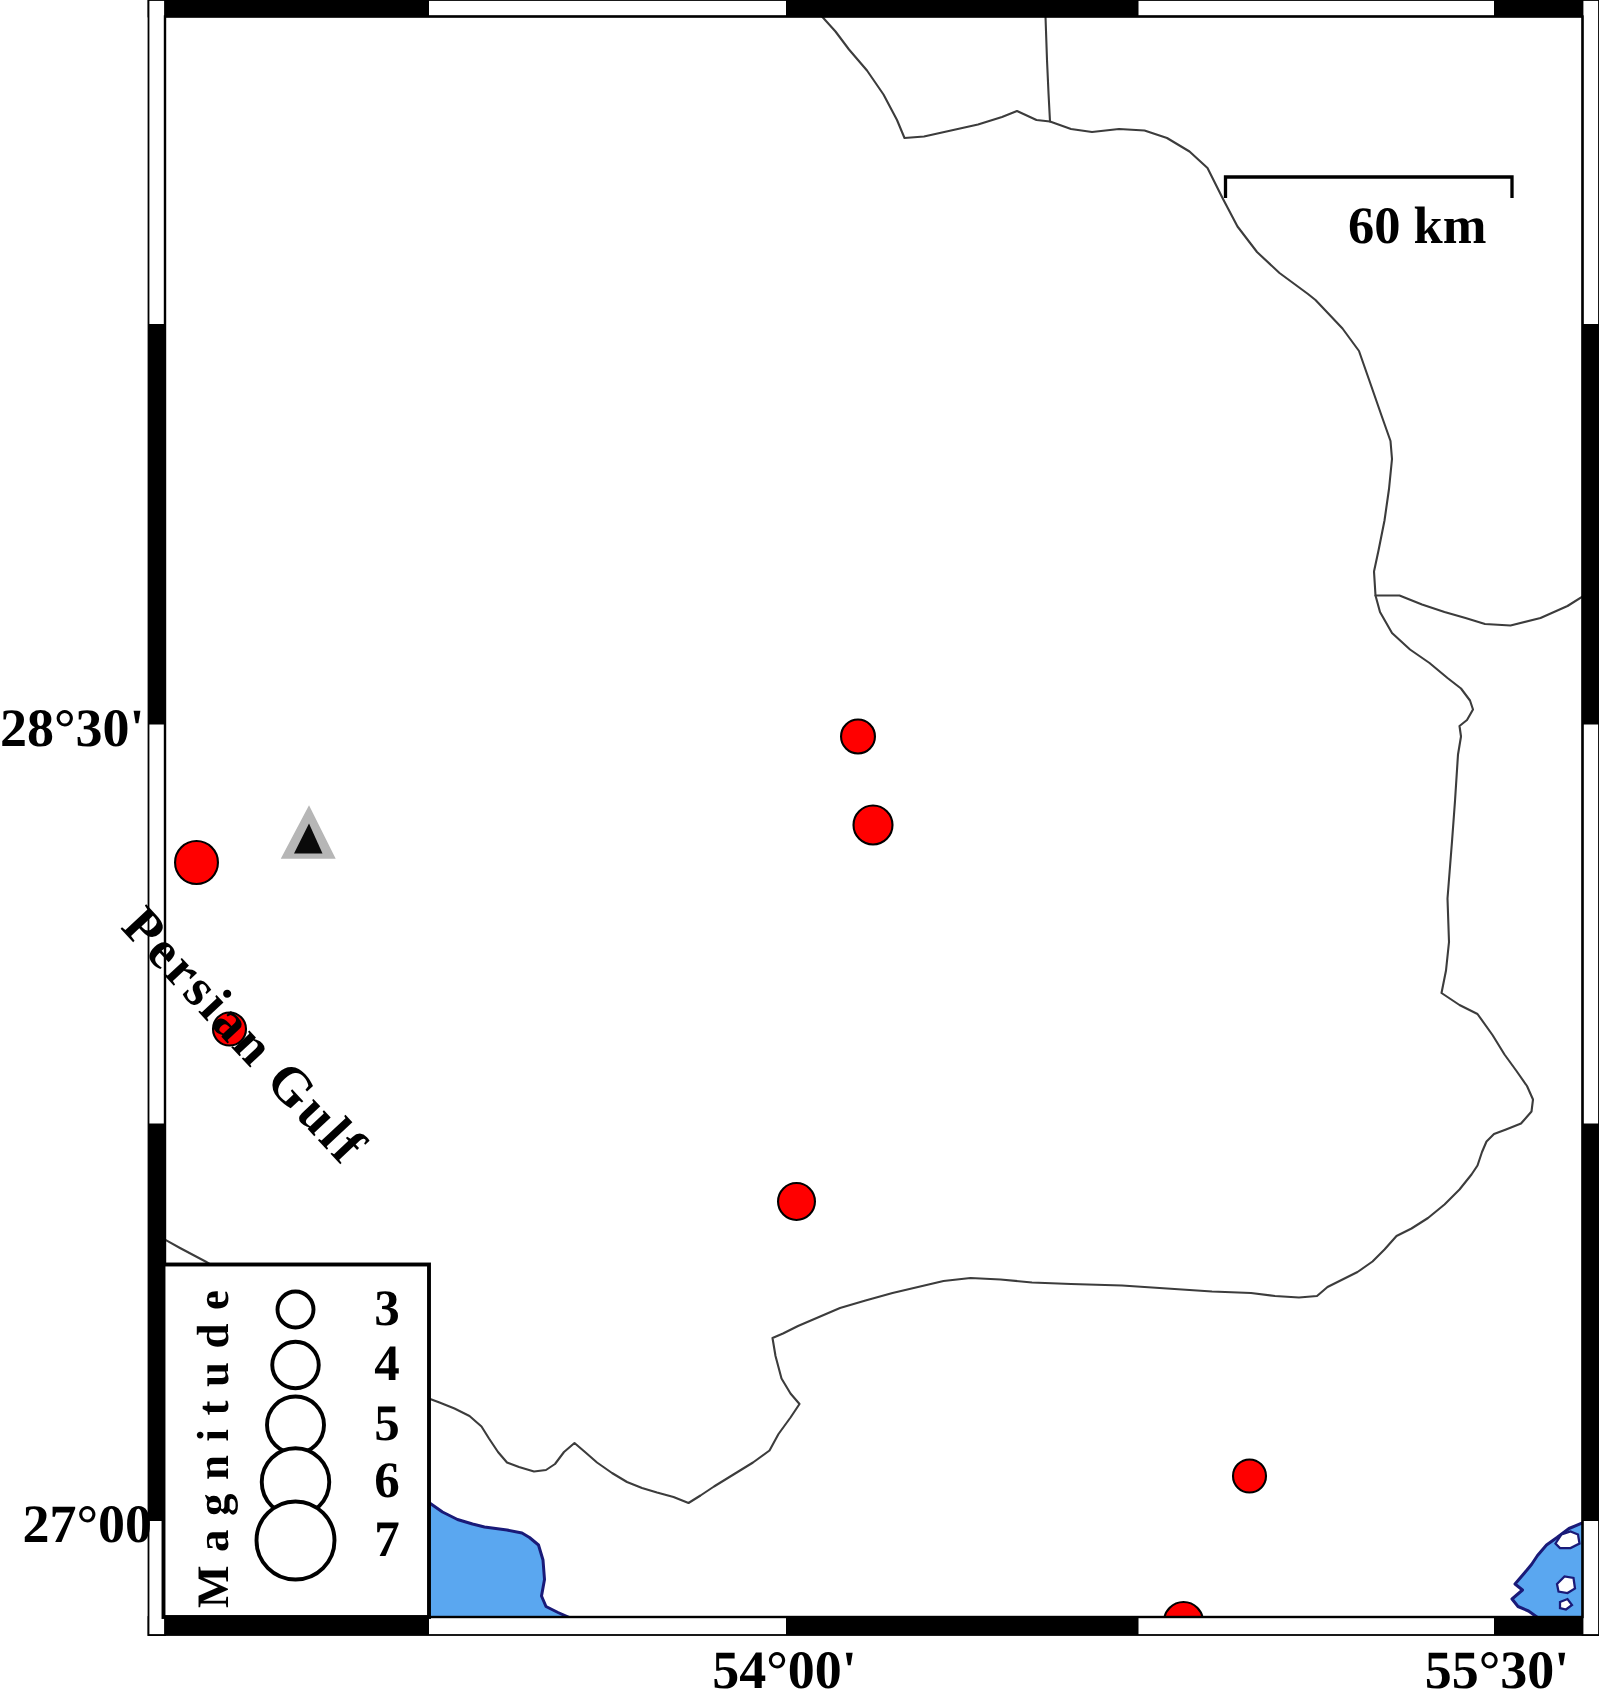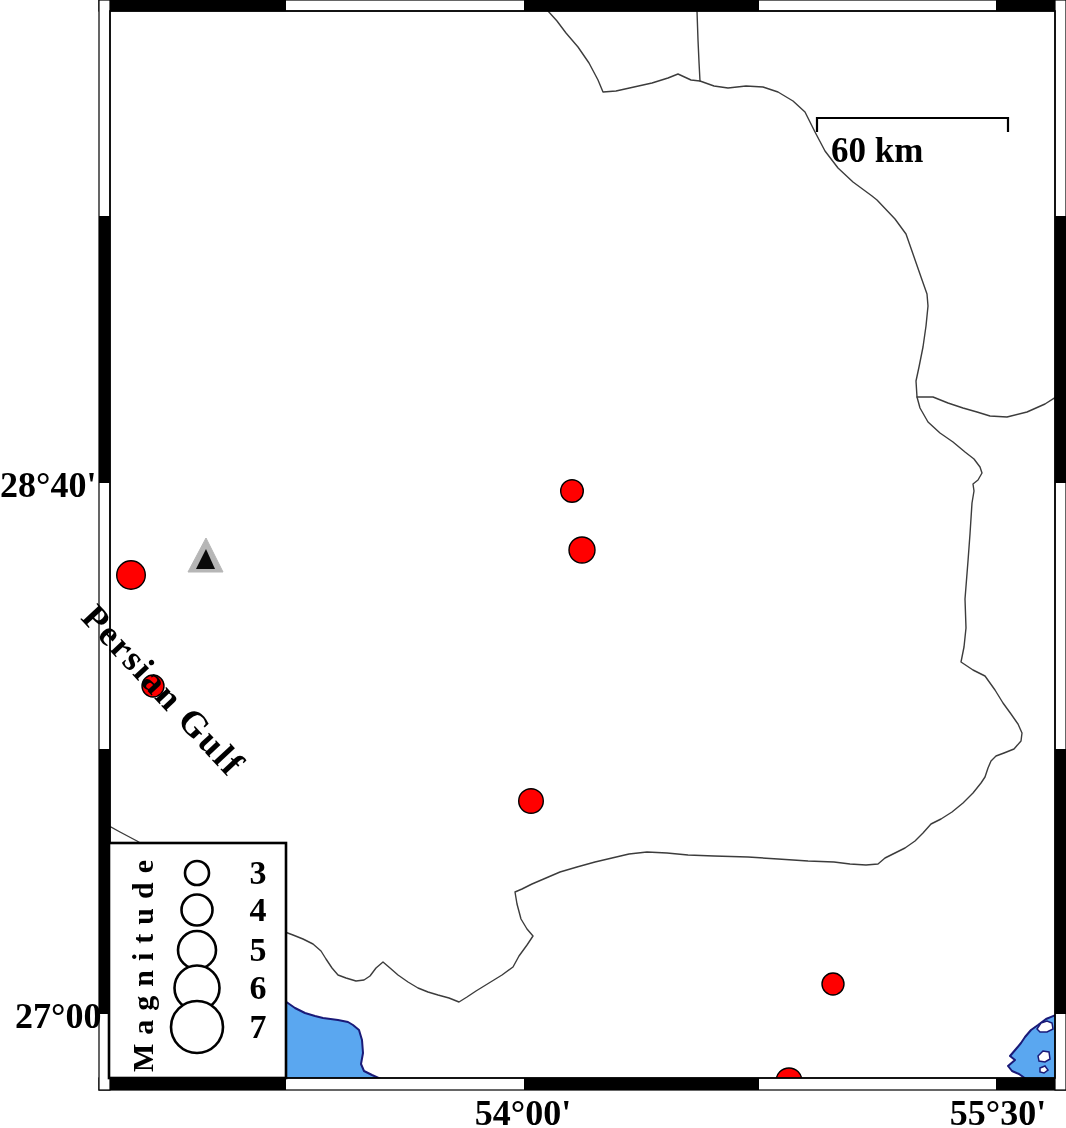--- a/index.html
+++ b/index.html
@@ -2,21 +2,21 @@
 <html><head>
 <meta charset="utf-8">
 <style>
   html,body{margin:0;padding:0;background:#ffffff;}
   .page{position:relative;width:1066px;height:1128px;background:#ffffff;overflow:hidden;
         font-family:"Liberation Serif","DejaVu Serif",serif;}
   #map-svg{position:absolute;left:0;top:0;z-index:1;}
   .lbl{position:absolute;z-index:2;font-weight:bold;color:#000;white-space:nowrap;}
   .lat-label{left:0;width:88px;text-align:right;font-size:36px;line-height:44px;}
   .lon-label{width:160px;text-align:center;font-size:36px;line-height:34px;top:1096px;}
-  .scale-label{left:831px;top:133px;width:160px;text-align:left;font-size:35px;line-height:36px;}
+  .scale-label{left:831px;top:133px;width:160px;text-align:right;font-size:35px;line-height:36px;}
   .sea-label{left:104px;top:596px;font-size:36px;letter-spacing:2px;
              transform:rotate(47deg);transform-origin:0 0;}
   .legend-title{left:122px;top:845px;height:232px;width:42px;font-size:30px;letter-spacing:9px;
                 writing-mode:vertical-rl;transform:rotate(180deg);text-align:center;line-height:42px;}
   .legend-num{left:236px;width:44px;text-align:center;font-size:34px;line-height:40px;}
 </style>
 </head>
 <body>
 
 <div class="page">
@@ -67,21 +67,21 @@
       </g>
       <polyline points="817,132 817,118 1008,118 1008,132" fill="none" stroke="#000000" stroke-width="2.2"></polyline>
       <rect x="109" y="843" width="177" height="235" fill="#ffffff" stroke="#000000" stroke-width="2.6"></rect>
       <circle cx="197" cy="873" r="12" fill="#ffffff" stroke="#000000" stroke-width="2.6"></circle>
       <circle cx="197" cy="910" r="15.5" fill="#ffffff" stroke="#000000" stroke-width="2.6"></circle>
       <circle cx="197" cy="950" r="19" fill="#ffffff" stroke="#000000" stroke-width="2.6"></circle>
       <circle cx="197" cy="988" r="22.5" fill="#ffffff" stroke="#000000" stroke-width="2.6"></circle>
       <circle cx="197" cy="1027" r="26" fill="#ffffff" stroke="#000000" stroke-width="2.6"></circle>
     </svg>
 
-  <div class="lbl lat-label" style="top:463px;">28°40'</div>
+  <div class="lbl lat-label" style="top:463px;">28°30'</div>
   <div class="lbl lat-label" style="top:994px;padding-left:15px;">27°00'</div>
 
   <div class="lbl lon-label" style="left:443px;">54°00'</div>
   <div class="lbl lon-label" style="left:918px;">55°30'</div>
 
   <div class="lbl scale-label">60 km</div>
 
   <div class="lbl sea-label" style="transform: rotate(47deg);">Persian Gulf</div>
 
   <div class="lbl legend-title">Magnitude</div>

